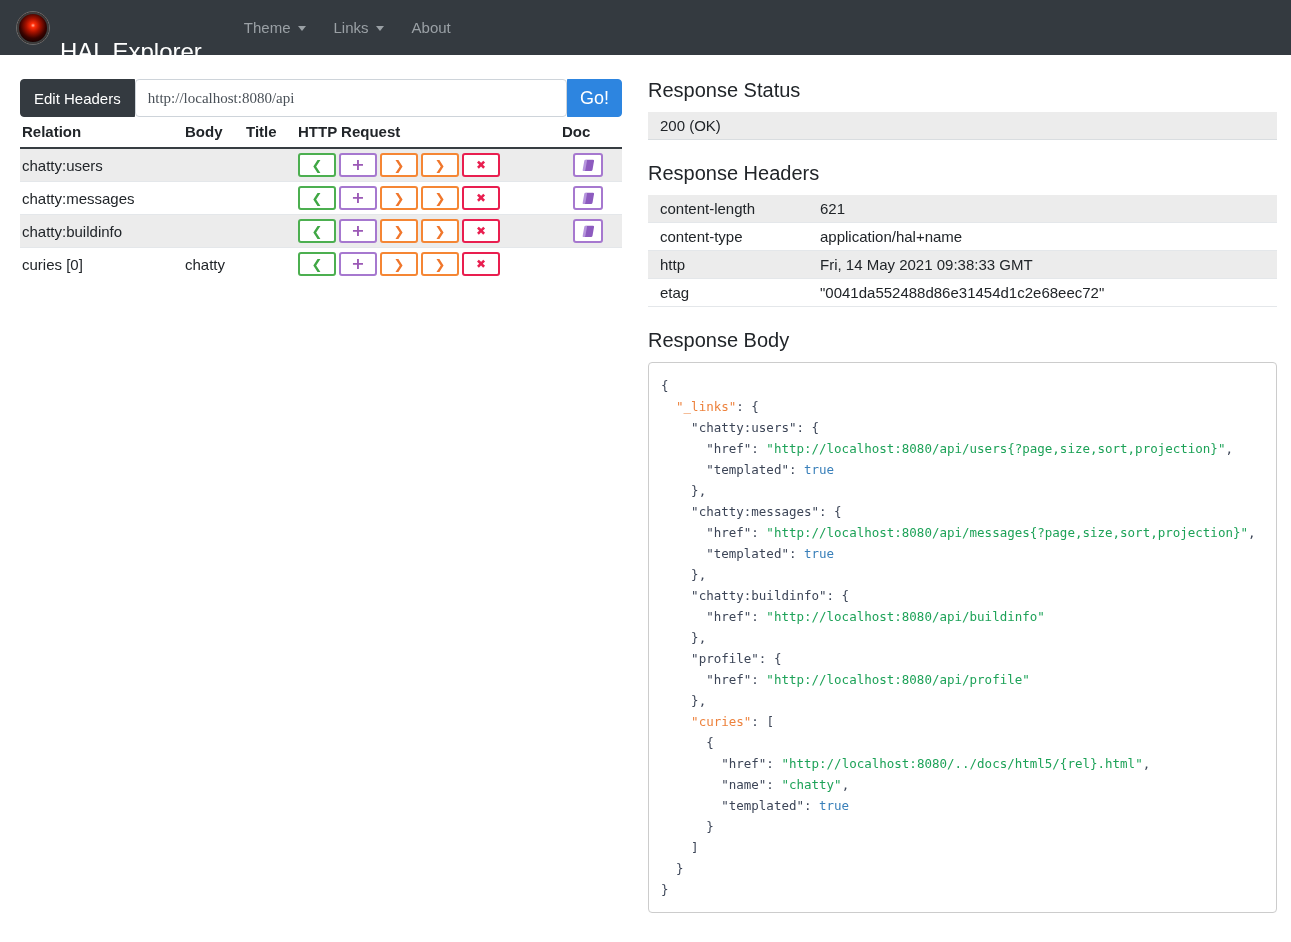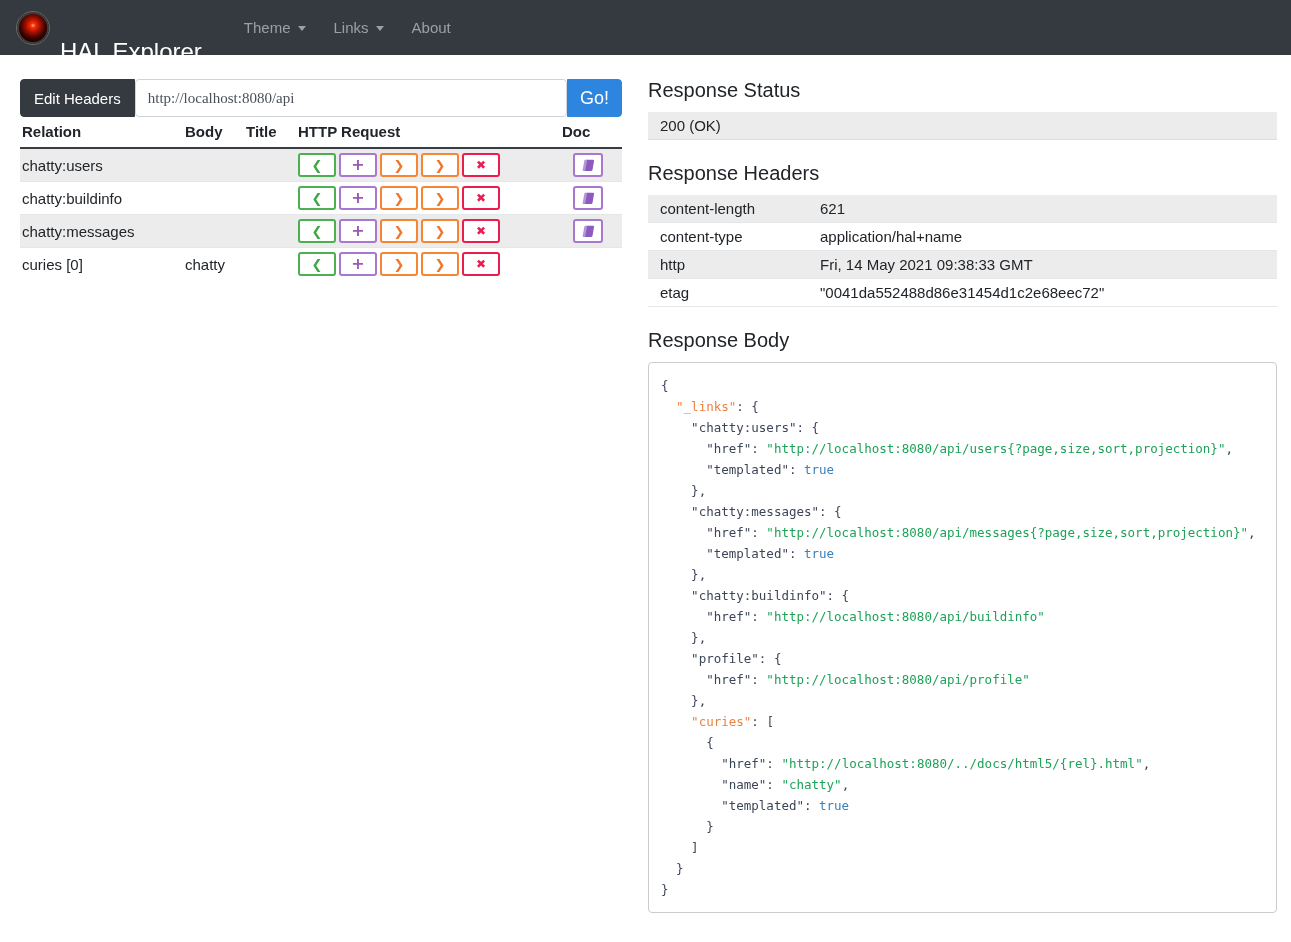--- a/index.html
+++ b/index.html
@@ -137,21 +137,21 @@
             <td class="doc-cell"><button class="doc-btn">
                 <svg width="15" height="13" viewBox="0 0 15 13">
                   <g transform="translate(3,0) skewX(-10)">
                     <rect x="1.6" y="0.8" width="8.8" height="11.2" rx="1.3" fill="#8d5bbf"></rect>
                     <rect x="0.6" y="0.8" width="2.7" height="11.2" rx="0.9" fill="#b695dd"></rect>
                   </g>
                 </svg>
               </button></td>
           </tr>
           <tr>
-            <td>chatty:buildinfo</td>
+            <td>chatty:messages</td>
             <td></td>
             <td></td>
             <td>
               <div class="btn-row">
                 <button class="req-btn btn-get">❮</button>
                 <button class="req-btn btn-post">+</button>
                 <button class="req-btn btn-put">❯</button>
                 <button class="req-btn btn-patch">❯</button>
                 <button class="req-btn btn-delete">✖</button>
               </div>
@@ -159,21 +159,21 @@
             <td class="doc-cell"><button class="doc-btn">
                 <svg width="15" height="13" viewBox="0 0 15 13">
                   <g transform="translate(3,0) skewX(-10)">
                     <rect x="1.6" y="0.8" width="8.8" height="11.2" rx="1.3" fill="#8d5bbf"></rect>
                     <rect x="0.6" y="0.8" width="2.7" height="11.2" rx="0.9" fill="#b695dd"></rect>
                   </g>
                 </svg>
               </button></td>
           </tr>
           <tr>
-            <td>chatty:messages</td>
+            <td>chatty:buildinfo</td>
             <td></td>
             <td></td>
             <td>
               <div class="btn-row">
                 <button class="req-btn btn-get">❮</button>
                 <button class="req-btn btn-post">+</button>
                 <button class="req-btn btn-put">❯</button>
                 <button class="req-btn btn-patch">❯</button>
                 <button class="req-btn btn-delete">✖</button>
               </div>

